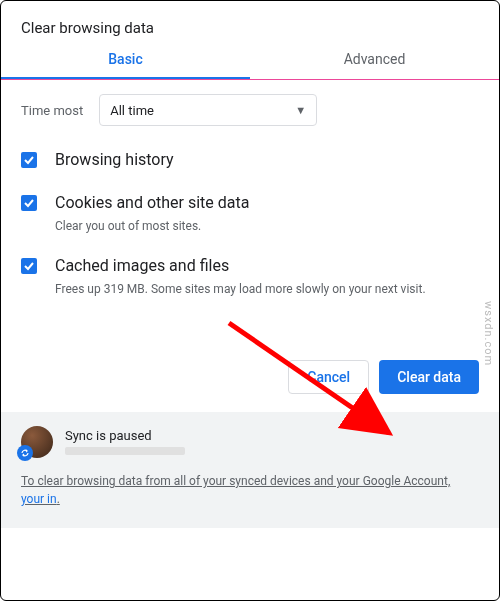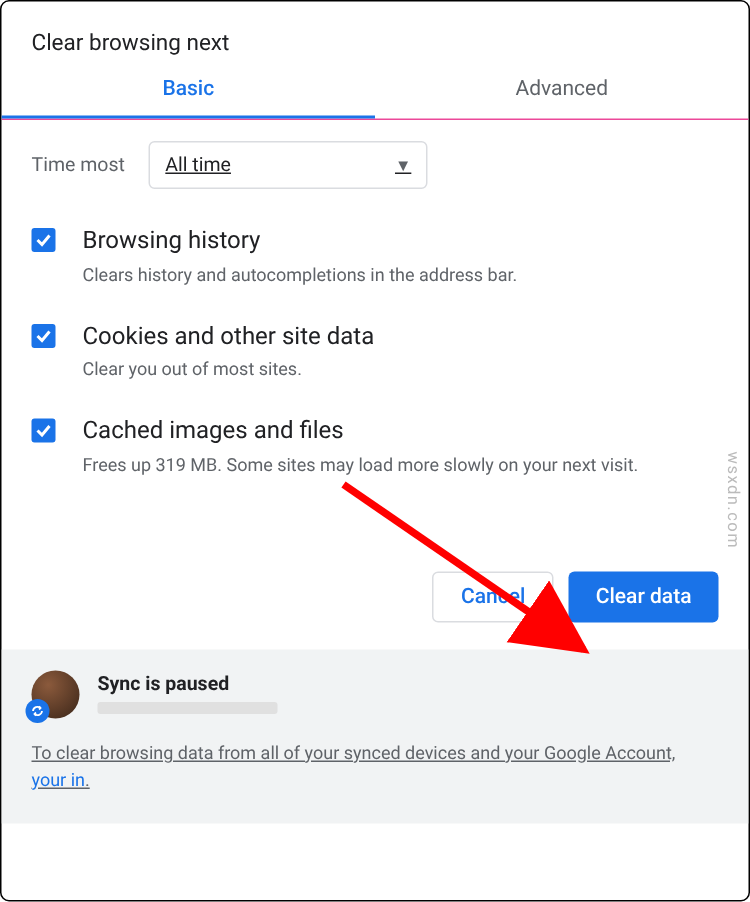--- a/index.html
+++ b/index.html
@@ -49,30 +49,29 @@
     margin-bottom: 24px;
   }
   .time-label {
     color: #5f6368;
     font-size: 13px;
   }
   .time-select {
     display: flex;
     align-items: center;
     justify-content: space-between;
-    width: 186px;
+    width: 218px;
     height: 32px;
     border: 1px solid #dadce0;
     border-radius: 4px;
     padding: 0 10px;
     font-size: 13px;
     color: #202124;
     cursor: pointer;
     background: #fff;
-    text-decoration: underline;
   }
   .caret { color: #5f6368; font-size: 11px; }
   .option {
     display: flex;
     gap: 18px;
     align-items: flex-start;
     margin-bottom: 22px;
   }
   .checkbox {
     width: 16px;
@@ -153,21 +152,21 @@
     height: 16px;
     border-radius: 50%;
     background: #1a73e8;
     display: flex;
     align-items: center;
     justify-content: center;
   }
   .sync-status {
     font-size: 13px;
     color: #202124;
-    font-weight: 700;
+    font-weight: 400;
   }
   .sync-email {
     width: 120px;
     height: 8px;
     background: #e0e0e0;
     border-radius: 2px;
     margin-top: 4px;
   }
   .sync-note { line-height: 1.5; text-decoration: underline; }
   .link {
@@ -186,21 +185,21 @@
     top: 300px;
     writing-mode: vertical-rl;
     font-size: 11px;
     color: #bbb;
     letter-spacing: 1px;
   }
 </style>
 </head>
 <body>
 
-<div class="dialog-title">Clear browsing next</div>
+<div class="dialog-title">Clear browsing data</div>
 
 <div class="tabs">
   <div class="tab active">Basic</div>
   <div class="tab">Advanced</div>
 </div>
 
 <div class="content">
 
   <div class="time-row">
     <span class="time-label">Time most</span>
@@ -211,21 +210,20 @@
   </div>
 
   <div class="option">
     <div class="checkbox">
       <svg width="12" height="12" viewBox="0 0 12 12">
           <path d="M2 6 L5 9 L10 3" stroke="#fff" stroke-width="2" fill="none"></path>
         </svg>
     </div>
     <div>
       <div class="option-title">Browsing history</div>
-      <div class="option-desc">Clears history and autocompletions in the address bar.</div>
     </div>
   </div>
 
   <div class="option">
     <div class="checkbox">
       <svg width="12" height="12" viewBox="0 0 12 12">
           <path d="M2 6 L5 9 L10 3" stroke="#fff" stroke-width="2" fill="none"></path>
         </svg>
     </div>
     <div>

